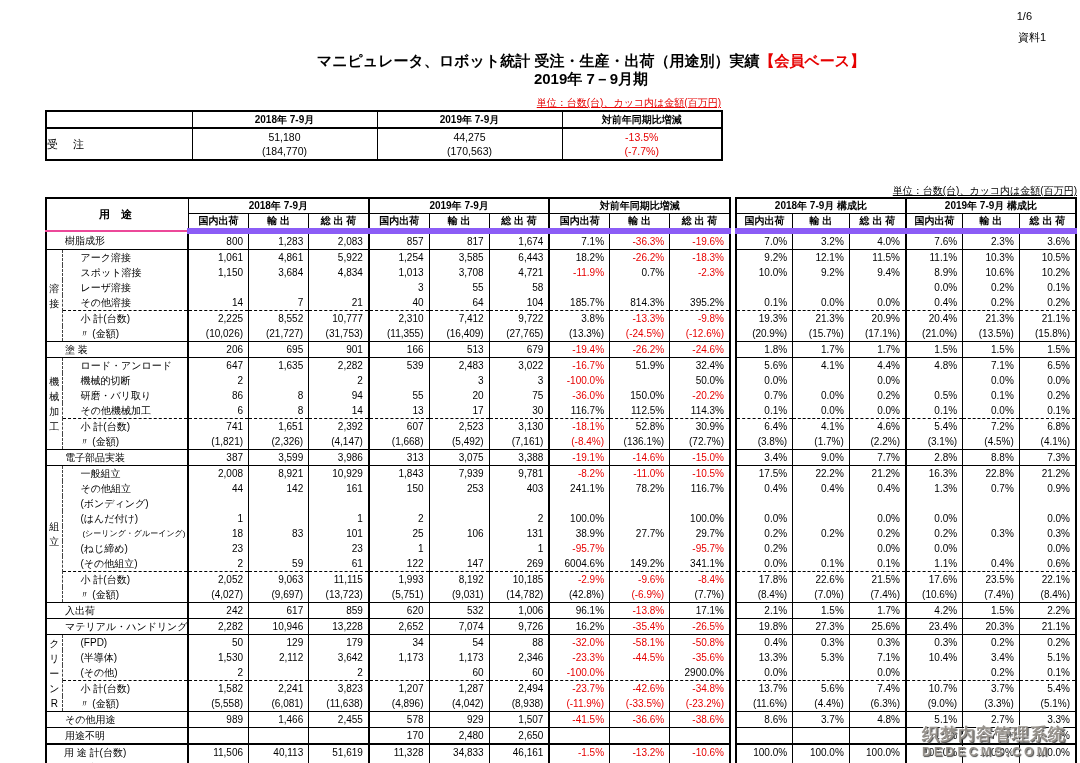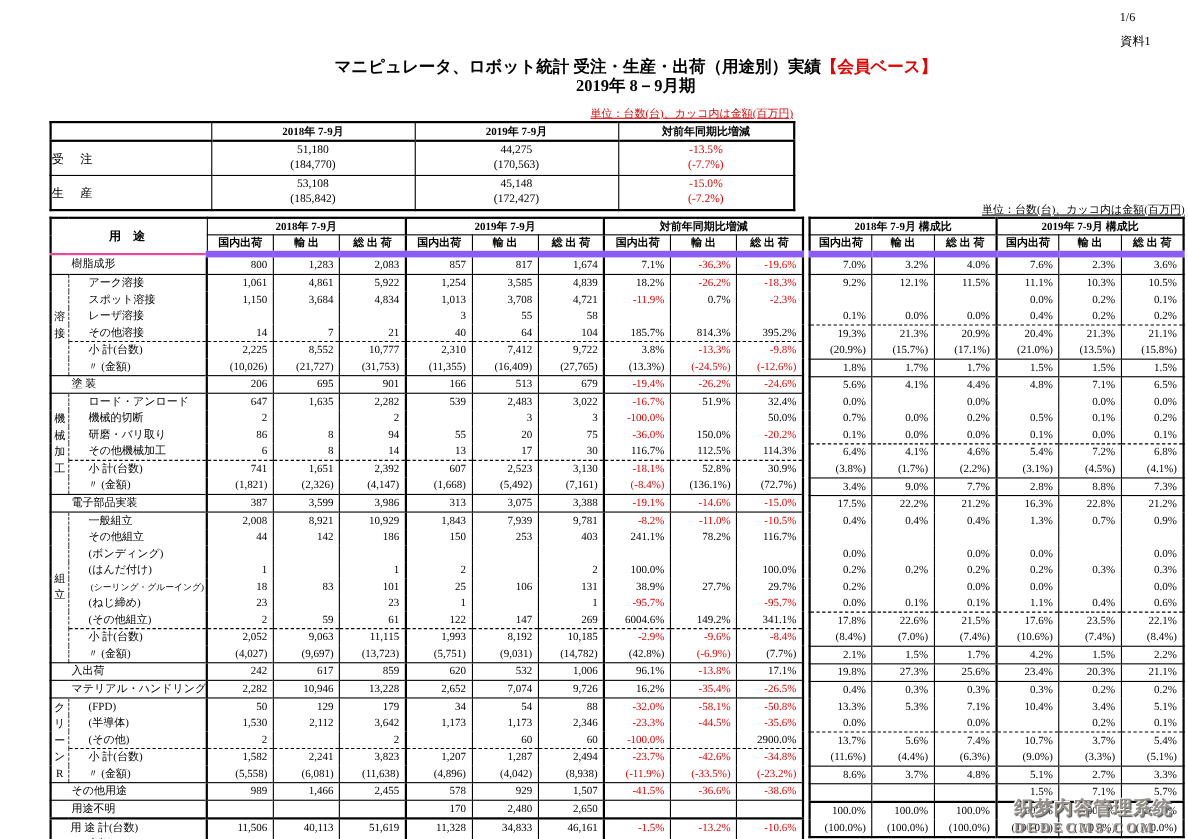--- a/index.html
+++ b/index.html
@@ -1,21 +1,21 @@
 <!DOCTYPE html>
 <html><head>
 <meta charset="utf-8">
 <style>
   html,body{margin:0;padding:0;background:#fff;}
   .page{position:relative;width:1080px;height:763px;background:#ffffff;overflow:hidden;
-        font-family:Liberation Serif, serif;color:#000;}
+        font-family:Liberation Sans, sans-serif;color:#000;}
   .corner-note{position:absolute;font-size:11px;}
   #page-num{top:10px;right:48px;}
   #doc-label{top:30px;right:34px;}
-  #title{position:absolute;top:52px;left:98px;width:960px;text-align:center;
+  #title{position:absolute;top:52px;left:111px;width:960px;text-align:center;
          font-size:15px;font-weight:bold;line-height:18px;}
   .red{color:#e60000;}
   .unit-note{position:absolute;font-size:10px;text-decoration:underline;}
   #unit-note-1{top:96px;left:45px;width:676px;text-align:right;color:#e60000;}
   #unit-note-2{top:184px;left:735px;width:342px;text-align:right;color:#000;}
 
   table{border-collapse:collapse;table-layout:fixed;}
 
   
   #summary-table{position:absolute;top:110px;left:45px;width:676px;border:2px solid #000;}
@@ -55,21 +55,21 @@
 </head>
 <body>
 
 <div class="page">
 
   <div class="corner-note" id="page-num">1/6</div>
   <div class="corner-note" id="doc-label">資料1</div>
 
   <div id="title">
     <div><span>マニピュレータ、ロボット統計 受注・生産・出荷（用途別）実績</span><span class="red">【会員ベース】</span></div>
-    <div>2019年 8－9月期</div>
+    <div>2019年 7－9月期</div>
   </div>
 
   <div class="unit-note" id="unit-note-1">単位：台数(台)、カッコ内は金額(百万円)</div>
 
   <table id="summary-table">
     <colgroup>
         <col style="width:146px">
         <col style="width:185px">
         <col style="width:185px">
         <col style="width:160px">
@@ -89,35 +89,20 @@
             <div>51,180</div>
             <div>(184,770)</div>
           </td>
         <td class="sval">
             <div>44,275</div>
             <div>(170,563)</div>
           </td>
         <td class="sval red">
             <div>-13.5%</div>
             <div>(-7.7%)</div>
-          </td>
-      </tr>
-      <tr>
-        <td class="slabel">生　産</td>
-        <td class="sval">
-            <div>53,108</div>
-            <div>(185,842)</div>
-          </td>
-        <td class="sval">
-            <div>45,148</div>
-            <div>(172,427)</div>
-          </td>
-        <td class="sval red">
-            <div>-15.0%</div>
-            <div>(-7.2%)</div>
           </td>
       </tr>
     </tbody>
   </table>
 
   <div class="unit-note" id="unit-note-2">単位：台数(台)、カッコ内は金額(百万円)</div>
 
   <table class="mt" id="left-table">
     <colgroup>
       <col style="width:16px">
@@ -166,21 +151,21 @@
         </tr>
         <tr class="t-solid">
           <td rowspan="6" class="gcell">溶
 接</td>
           <td class="lbl">アーク溶接</td>
           <td class="num">1,061</td>
           <td class="num">4,861</td>
           <td class="num">5,922</td>
           <td class="num sec">1,254</td>
           <td class="num">3,585</td>
-          <td class="num">4,839</td>
+          <td class="num">6,443</td>
           <td class="num sec">18.2%</td>
           <td class="num neg">-26.2%</td>
           <td class="num neg">-18.3%</td>
         </tr>
         <tr class="t-none">
           <td class="lbl">スポット溶接</td>
           <td class="num">1,150</td>
           <td class="num">3,684</td>
           <td class="num">4,834</td>
           <td class="num sec">1,013</td>
@@ -349,21 +334,21 @@
           <td class="num">7,939</td>
           <td class="num">9,781</td>
           <td class="num sec neg">-8.2%</td>
           <td class="num neg">-11.0%</td>
           <td class="num neg">-10.5%</td>
         </tr>
         <tr class="t-none">
           <td class="lbl">その他組立</td>
           <td class="num">44</td>
           <td class="num">142</td>
-          <td class="num">186</td>
+          <td class="num">161</td>
           <td class="num sec">150</td>
           <td class="num">253</td>
           <td class="num">403</td>
           <td class="num sec">241.1%</td>
           <td class="num">78.2%</td>
           <td class="num">116.7%</td>
         </tr>
         <tr class="t-none">
           <td class="lbl">(ボンディング)</td>
           <td class="num"></td>
@@ -622,20 +607,28 @@
         </tr>
         <tr class="t-solid">
           <td class="num">9.2%</td>
           <td class="num">12.1%</td>
           <td class="num">11.5%</td>
           <td class="num sec">11.1%</td>
           <td class="num">10.3%</td>
           <td class="num">10.5%</td>
         </tr>
         <tr class="t-none">
+          <td class="num">10.0%</td>
+          <td class="num">9.2%</td>
+          <td class="num">9.4%</td>
+          <td class="num sec">8.9%</td>
+          <td class="num">10.6%</td>
+          <td class="num">10.2%</td>
+        </tr>
+        <tr class="t-none">
           <td class="num"></td>
           <td class="num"></td>
           <td class="num"></td>
           <td class="num sec">0.0%</td>
           <td class="num">0.2%</td>
           <td class="num">0.1%</td>
         </tr>
         <tr class="t-none">
           <td class="num">0.1%</td>
           <td class="num">0.0%</td>

